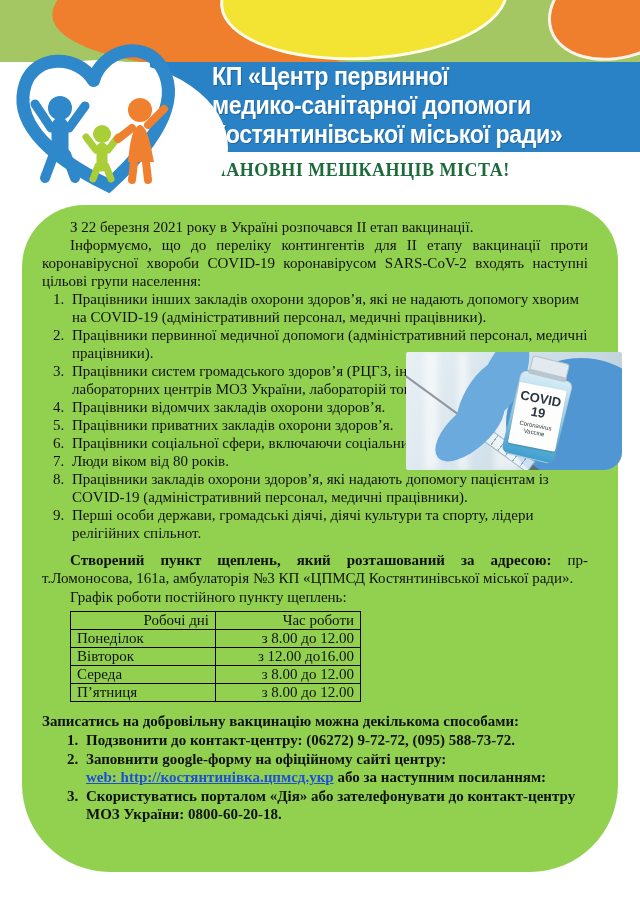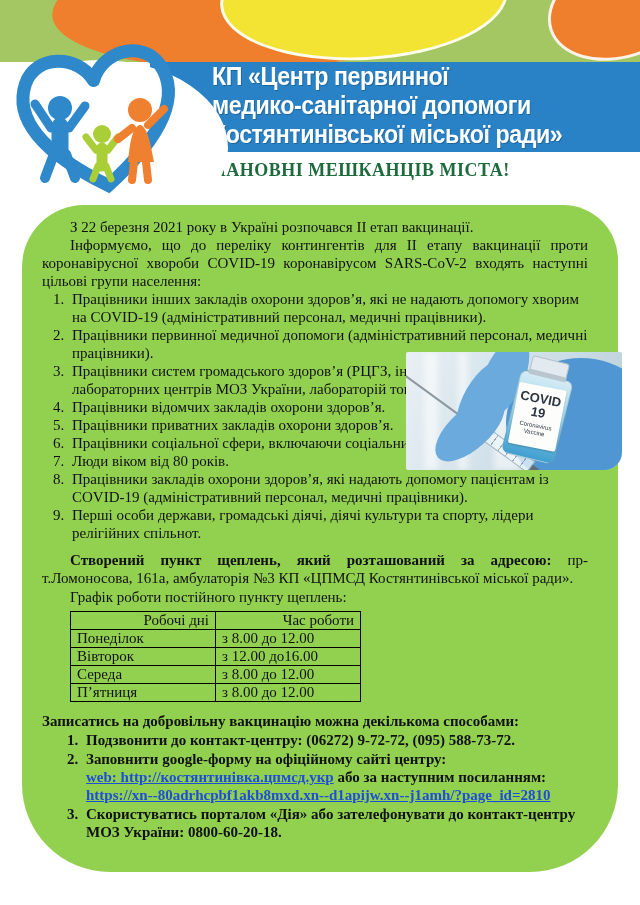--- a/index.html
+++ b/index.html
@@ -35,21 +35,21 @@
   .just { text-align:justify; }
   ol.groups { margin:0 0 0 2px; padding-left:24px; text-align:left; }
   ol.groups li { padding-left:4px; }
   .addr { margin-top:9px !important; }
   .schedule-intro { margin-top:1px !important; }
 
   table.schedule { border-collapse:collapse; margin:5px 0 0 28px; background:transparent; }
   table.schedule th, table.schedule td { border:1px solid #000; font-size:15px; line-height:15px; padding:1px 6px; }
   table.schedule th { width:145px; font-weight:400; text-align:right; }
   table.schedule td { text-align:left; }
-  table.schedule td.time { width:144px; }
+  table.schedule td.time { width:144px;text-align:right; }
 
   .bold { font-weight:700; }
   .signup { margin-top:10px !important; font-weight:700; }
   ol.methods { margin:1px 0 0 22px; padding-left:18px; font-weight:700; }
   ol.methods li { padding-left:4px; margin-bottom:1px; }
   a.link { color:#1d4ed8; text-decoration:underline; font-weight:700; }
 
   
   .vaccine-img { position:absolute; right:18px; top:352px; width:216px; height:118px; overflow:hidden;
                  border-radius:2px 2px 18px 2px; background:linear-gradient(112deg,#e9f0f4 0%,#d3e2ea 45%,#b9cfda 100%); }
@@ -189,21 +189,20 @@
           </tr>
         </tbody>
     </table>
 
     <p class="signup">Записатись на добровільну вакцинацію можна декількома способами:</p>
     <ol class="methods">
       <li><span>Подзвонити до контакт-центру: (06272) 9-72-72, (095) 588-73-72.</span></li>
       <li>
         <span>Заповнити google-форму на офіційному сайті центру:</span><br>
         <a class="link" href="#">web: http://костянтинівка.цпмсд.укр</a><span> або за наступним посиланням:</span><br>
-        <a class="link" href="#">https://xn--80adrhcpbf1akb8mxd.xn--d1apijw.xn--j1amh/?page_id=2810</a>
       </li>
       <li><span>Скористуватись порталом «Дія» або зателефонувати до контакт-центру МОЗ України: 0800-60-20-18.</span></li>
     </ol>
 
   </div>
 
   <div class="vaccine-img">
     <div class="streak" style="left:18px; top:0; width:14px; height:118px;"></div>
     <div class="streak" style="left:52px; top:0; width:10px; height:118px;"></div>
     <div class="streak" style="left:88px; top:60px; width:26px; height:58px;"></div>

